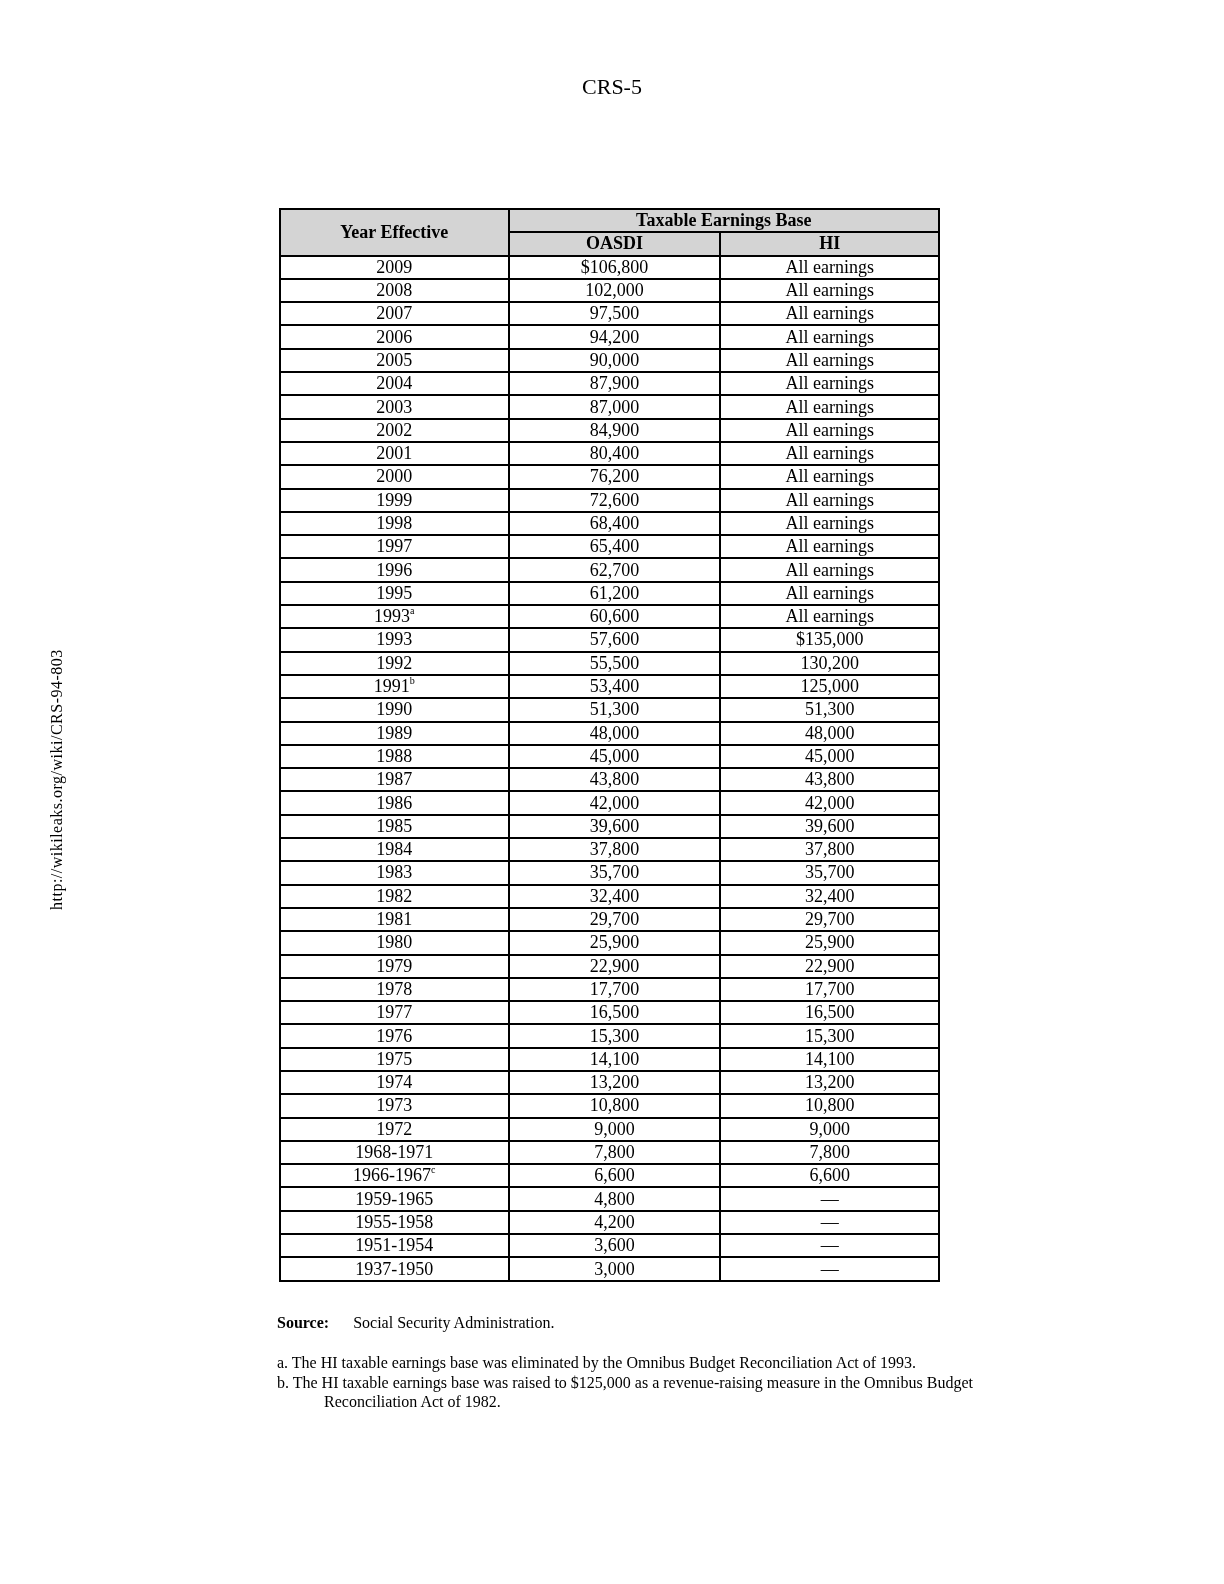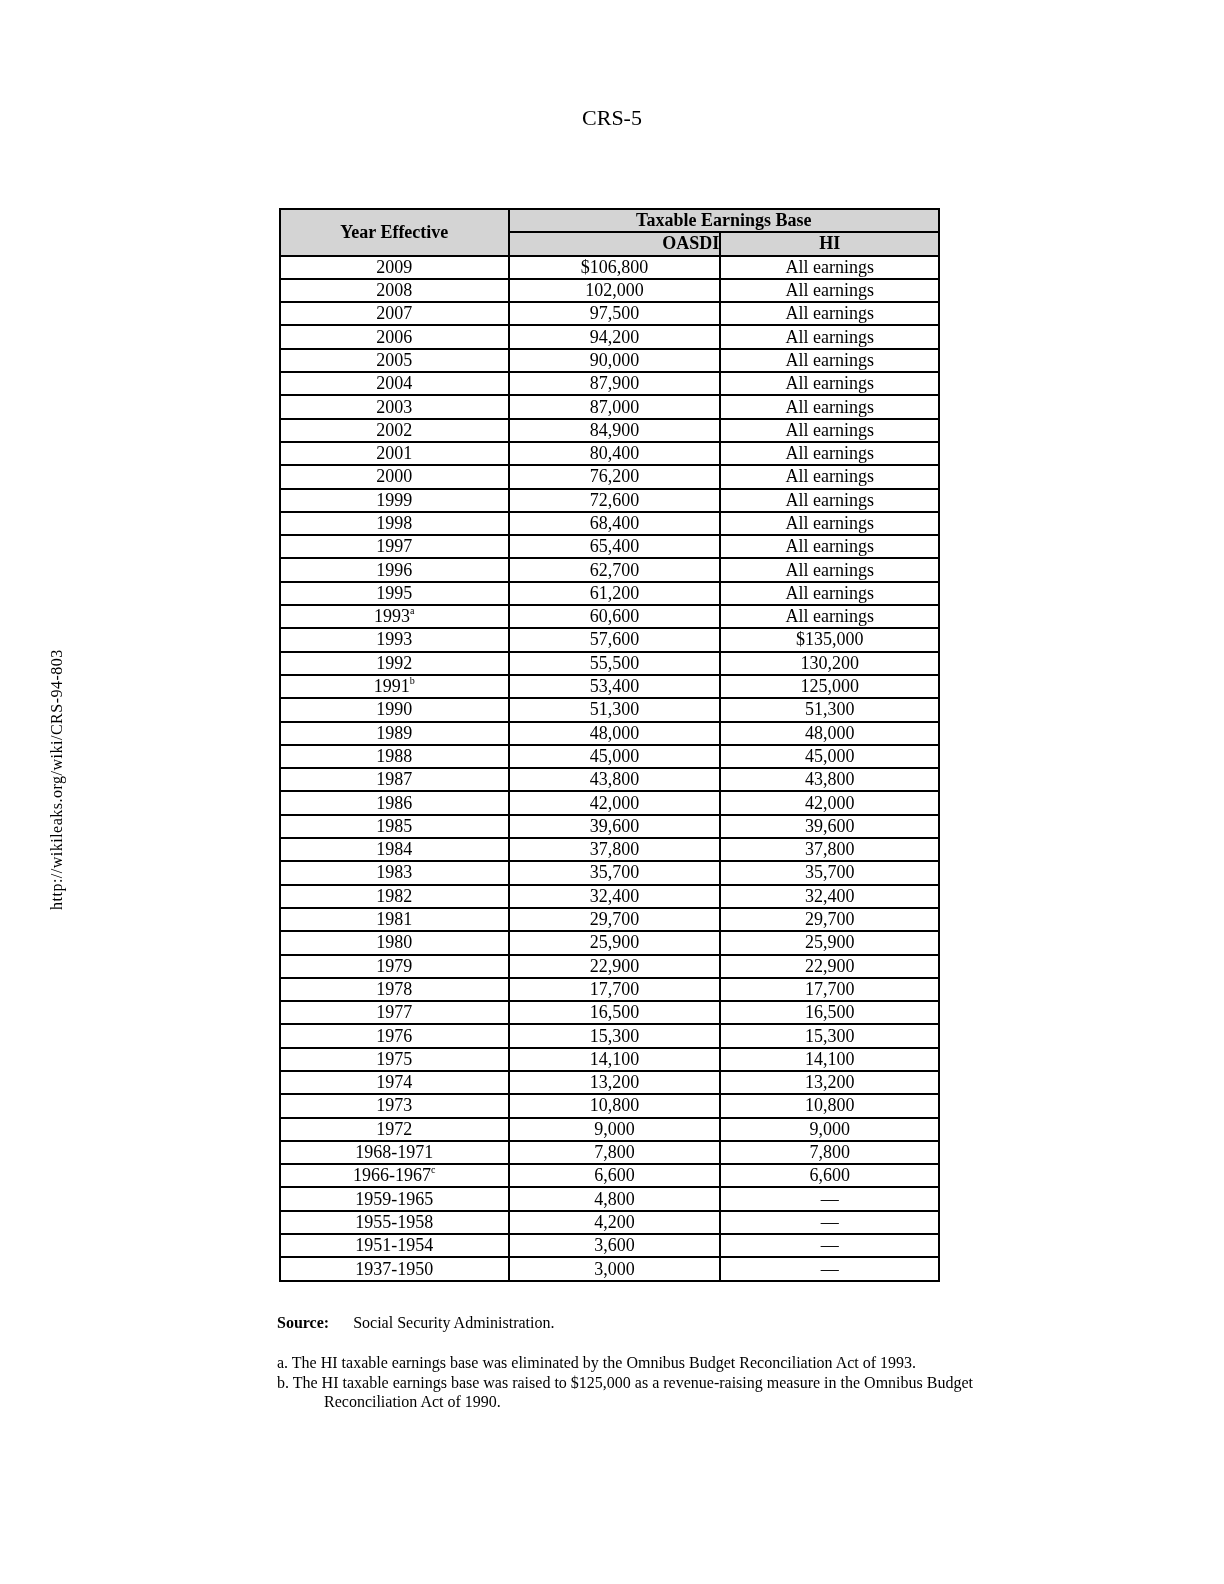--- a/index.html
+++ b/index.html
@@ -1,24 +1,24 @@
 <!DOCTYPE html>
 <html><head>
 <meta charset="utf-8">
 <style>
   html, body { margin:0; padding:0; background:#fff; }
   body { width:1224px; height:1584px; position:relative; font-family:"Liberation Serif", serif; color:#000; overflow:hidden; }
-  .page-num { position:absolute; top:74px; left:0; width:1224px; text-align:center; font-size:22px;margin-top:31px; }
+  .page-num { position:absolute; top:74px; left:0; width:1224px; text-align:center; font-size:22px; }
   .title { position:absolute; top:122px; left:0; width:1224px; text-align:center; font-family:"Liberation Sans", sans-serif; font-weight:bold; font-size:25px; line-height:30px; }
   .sidebar-url { position:absolute; left:48px; top:910px; transform-origin:left top; transform:rotate(-90deg); font-size:16px; white-space:nowrap; letter-spacing:0.5px; }
   table { position:absolute; top:208px; left:279px; width:661px; border-collapse:collapse; font-size:18px;border-radius:19px; }
   td, th { border:2px solid #000; padding:0; text-align:center; height:21.3px; line-height:21px; }
   th { background:#d4d4d4; font-weight:bold; font-size:18px; }
   .col1 { width:228px; }
-  .col2 { width:211px;text-align:right; }
+  .col2 { width:211px; }
   .col3 { width:218px; }
   sup { font-size:10px; vertical-align:top; line-height:10px; }
   .source { position:absolute; top:1314px; left:277px; font-size:16px; }
   .source b { margin-right:24px; }
   .notes { position:absolute; top:1353px; left:277px; width:700px; font-size:16px; line-height:19.5px; }
   .note { padding-left:47px; text-indent:-47px; }
 </style>
 </head>
 <body>
 
@@ -263,14 +263,14 @@
       </tr>
     </tbody>
 </table>
 
 <div class="source">
   <b>Source:</b><span>Social Security Administration.</span>
 </div>
 
 <div class="notes" id="notes">
     <div class="note"><span>a.</span> <span>The HI taxable earnings base was eliminated by the Omnibus Budget Reconciliation Act of 1993.</span></div>
-    <div class="note"><span>b.</span> <span>The HI taxable earnings base was raised to $125,000 as a revenue-raising measure in the Omnibus Budget Reconciliation Act of 1990.</span></div>
+    <div class="note"><span>b.</span> <span>The HI taxable earnings base was raised to $125,000 as a revenue-raising measure in the Omnibus Budget Reconciliation Act of 1982.</span></div>
   </div>
 
 </body></html>

